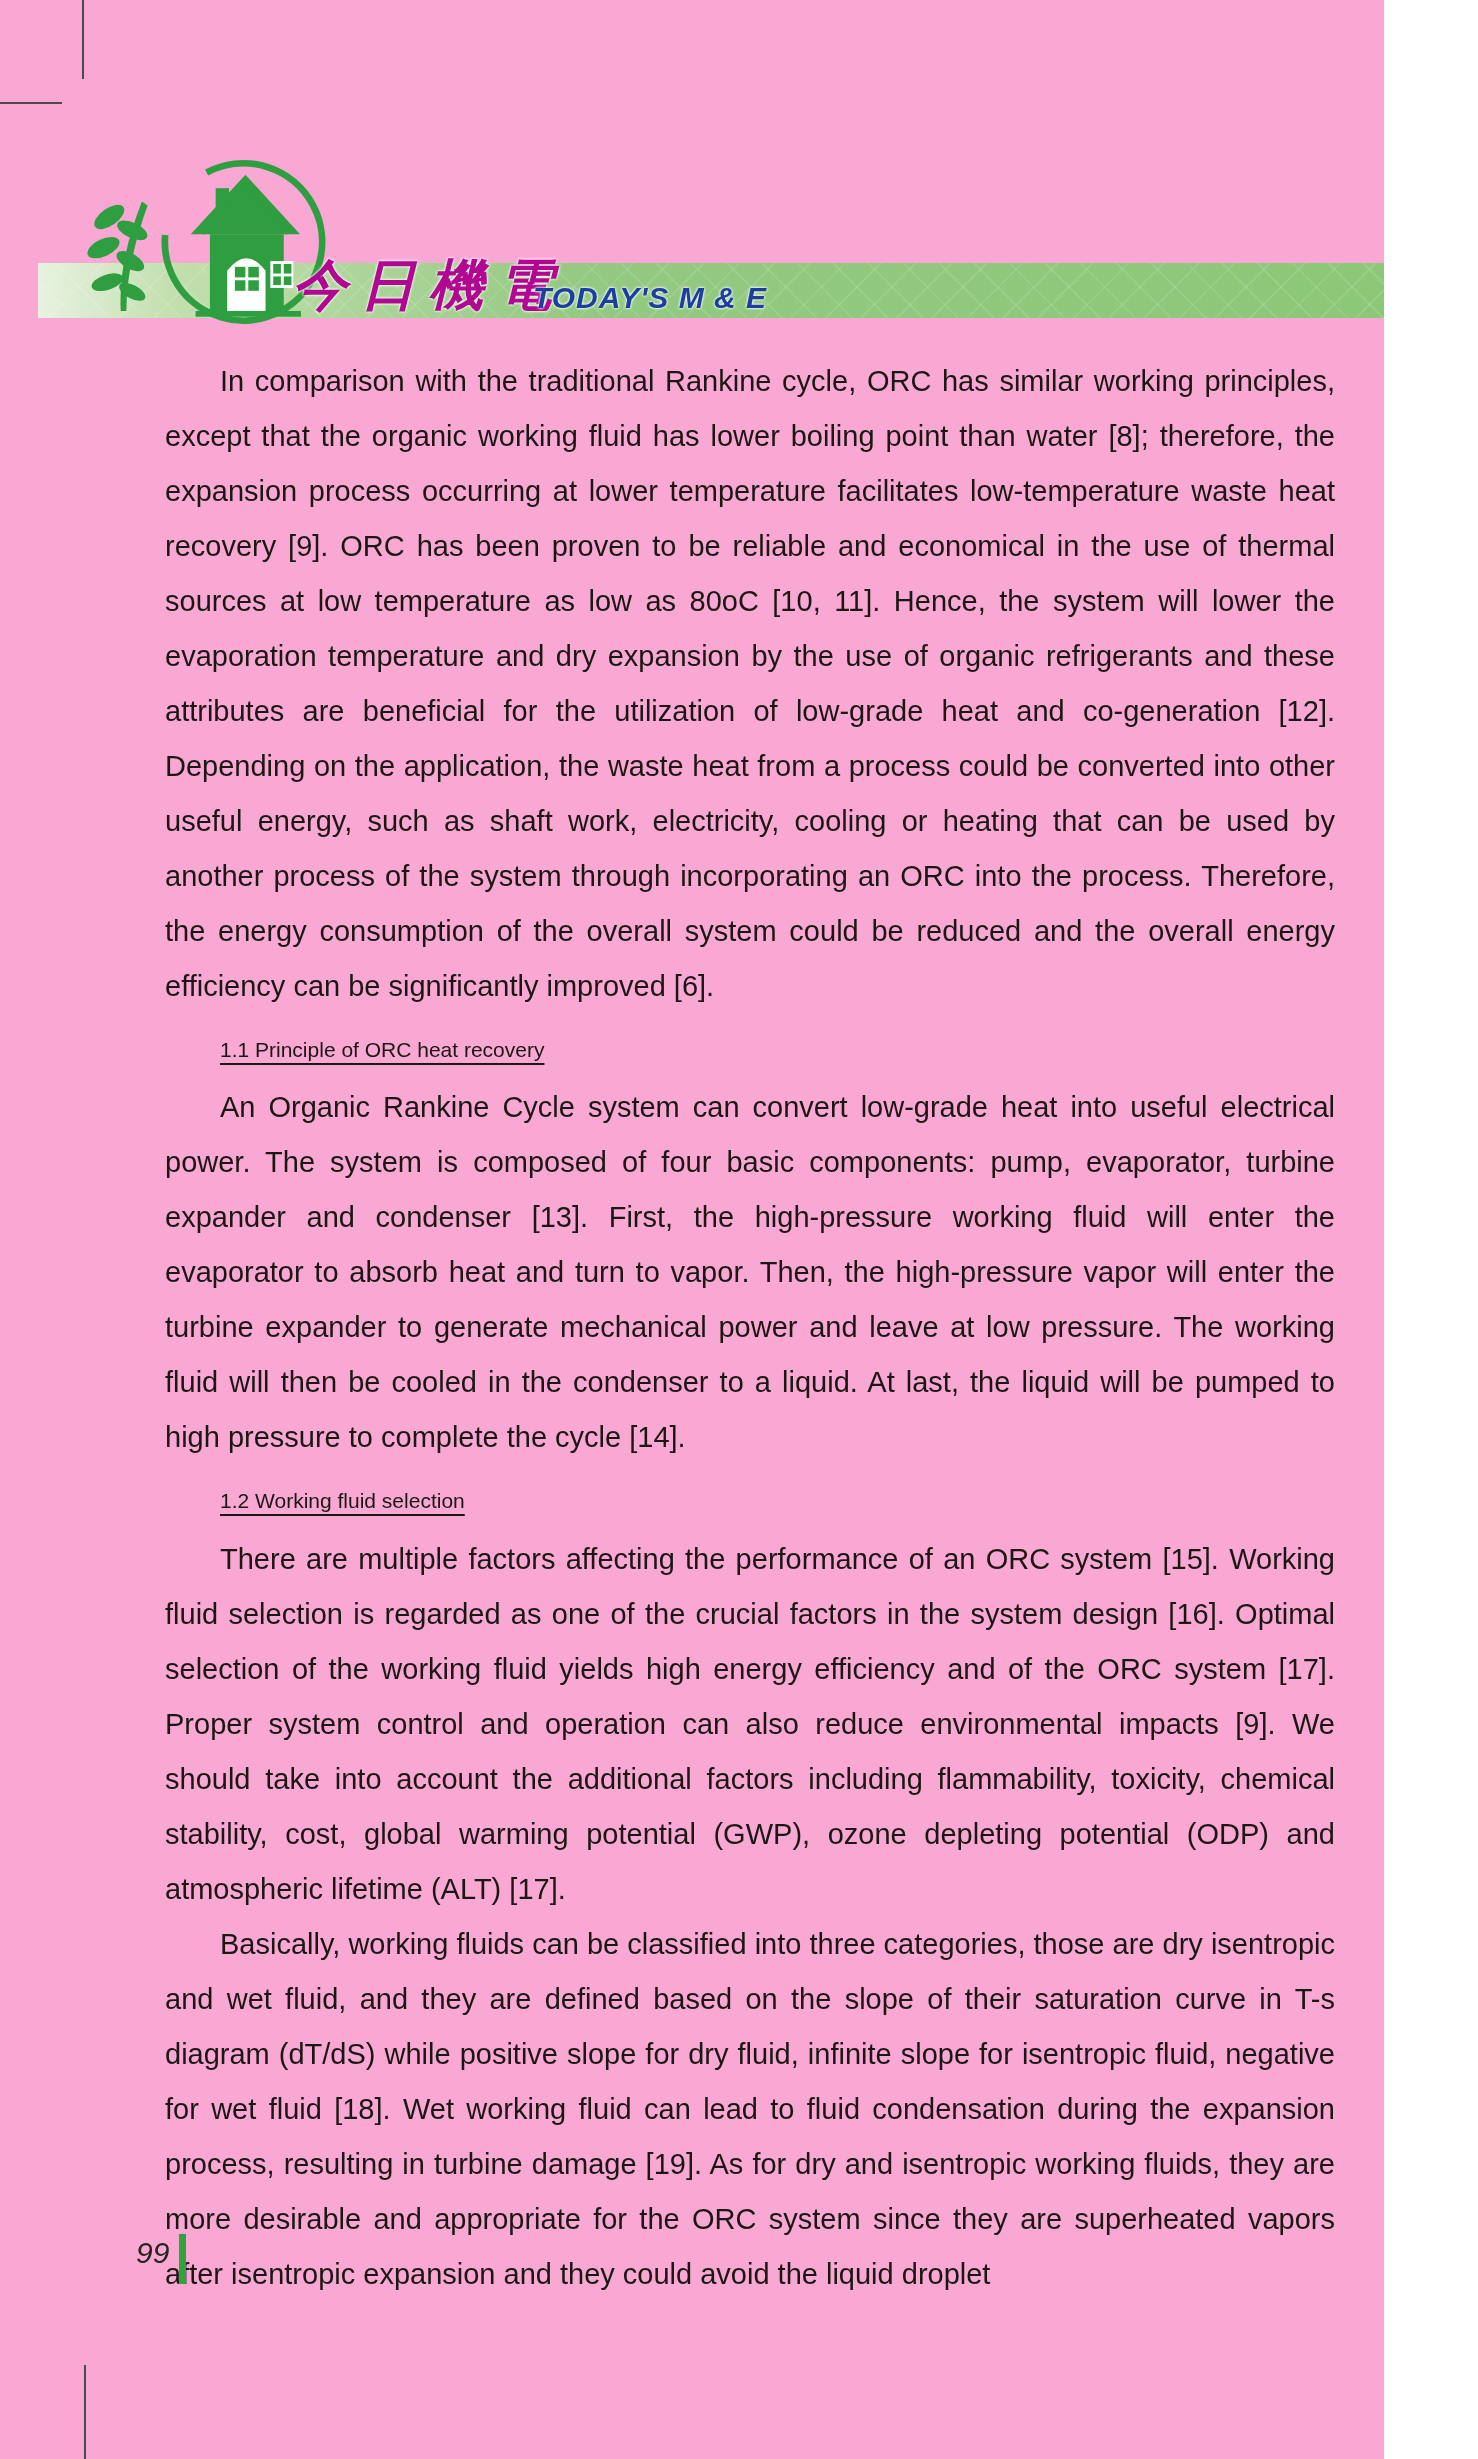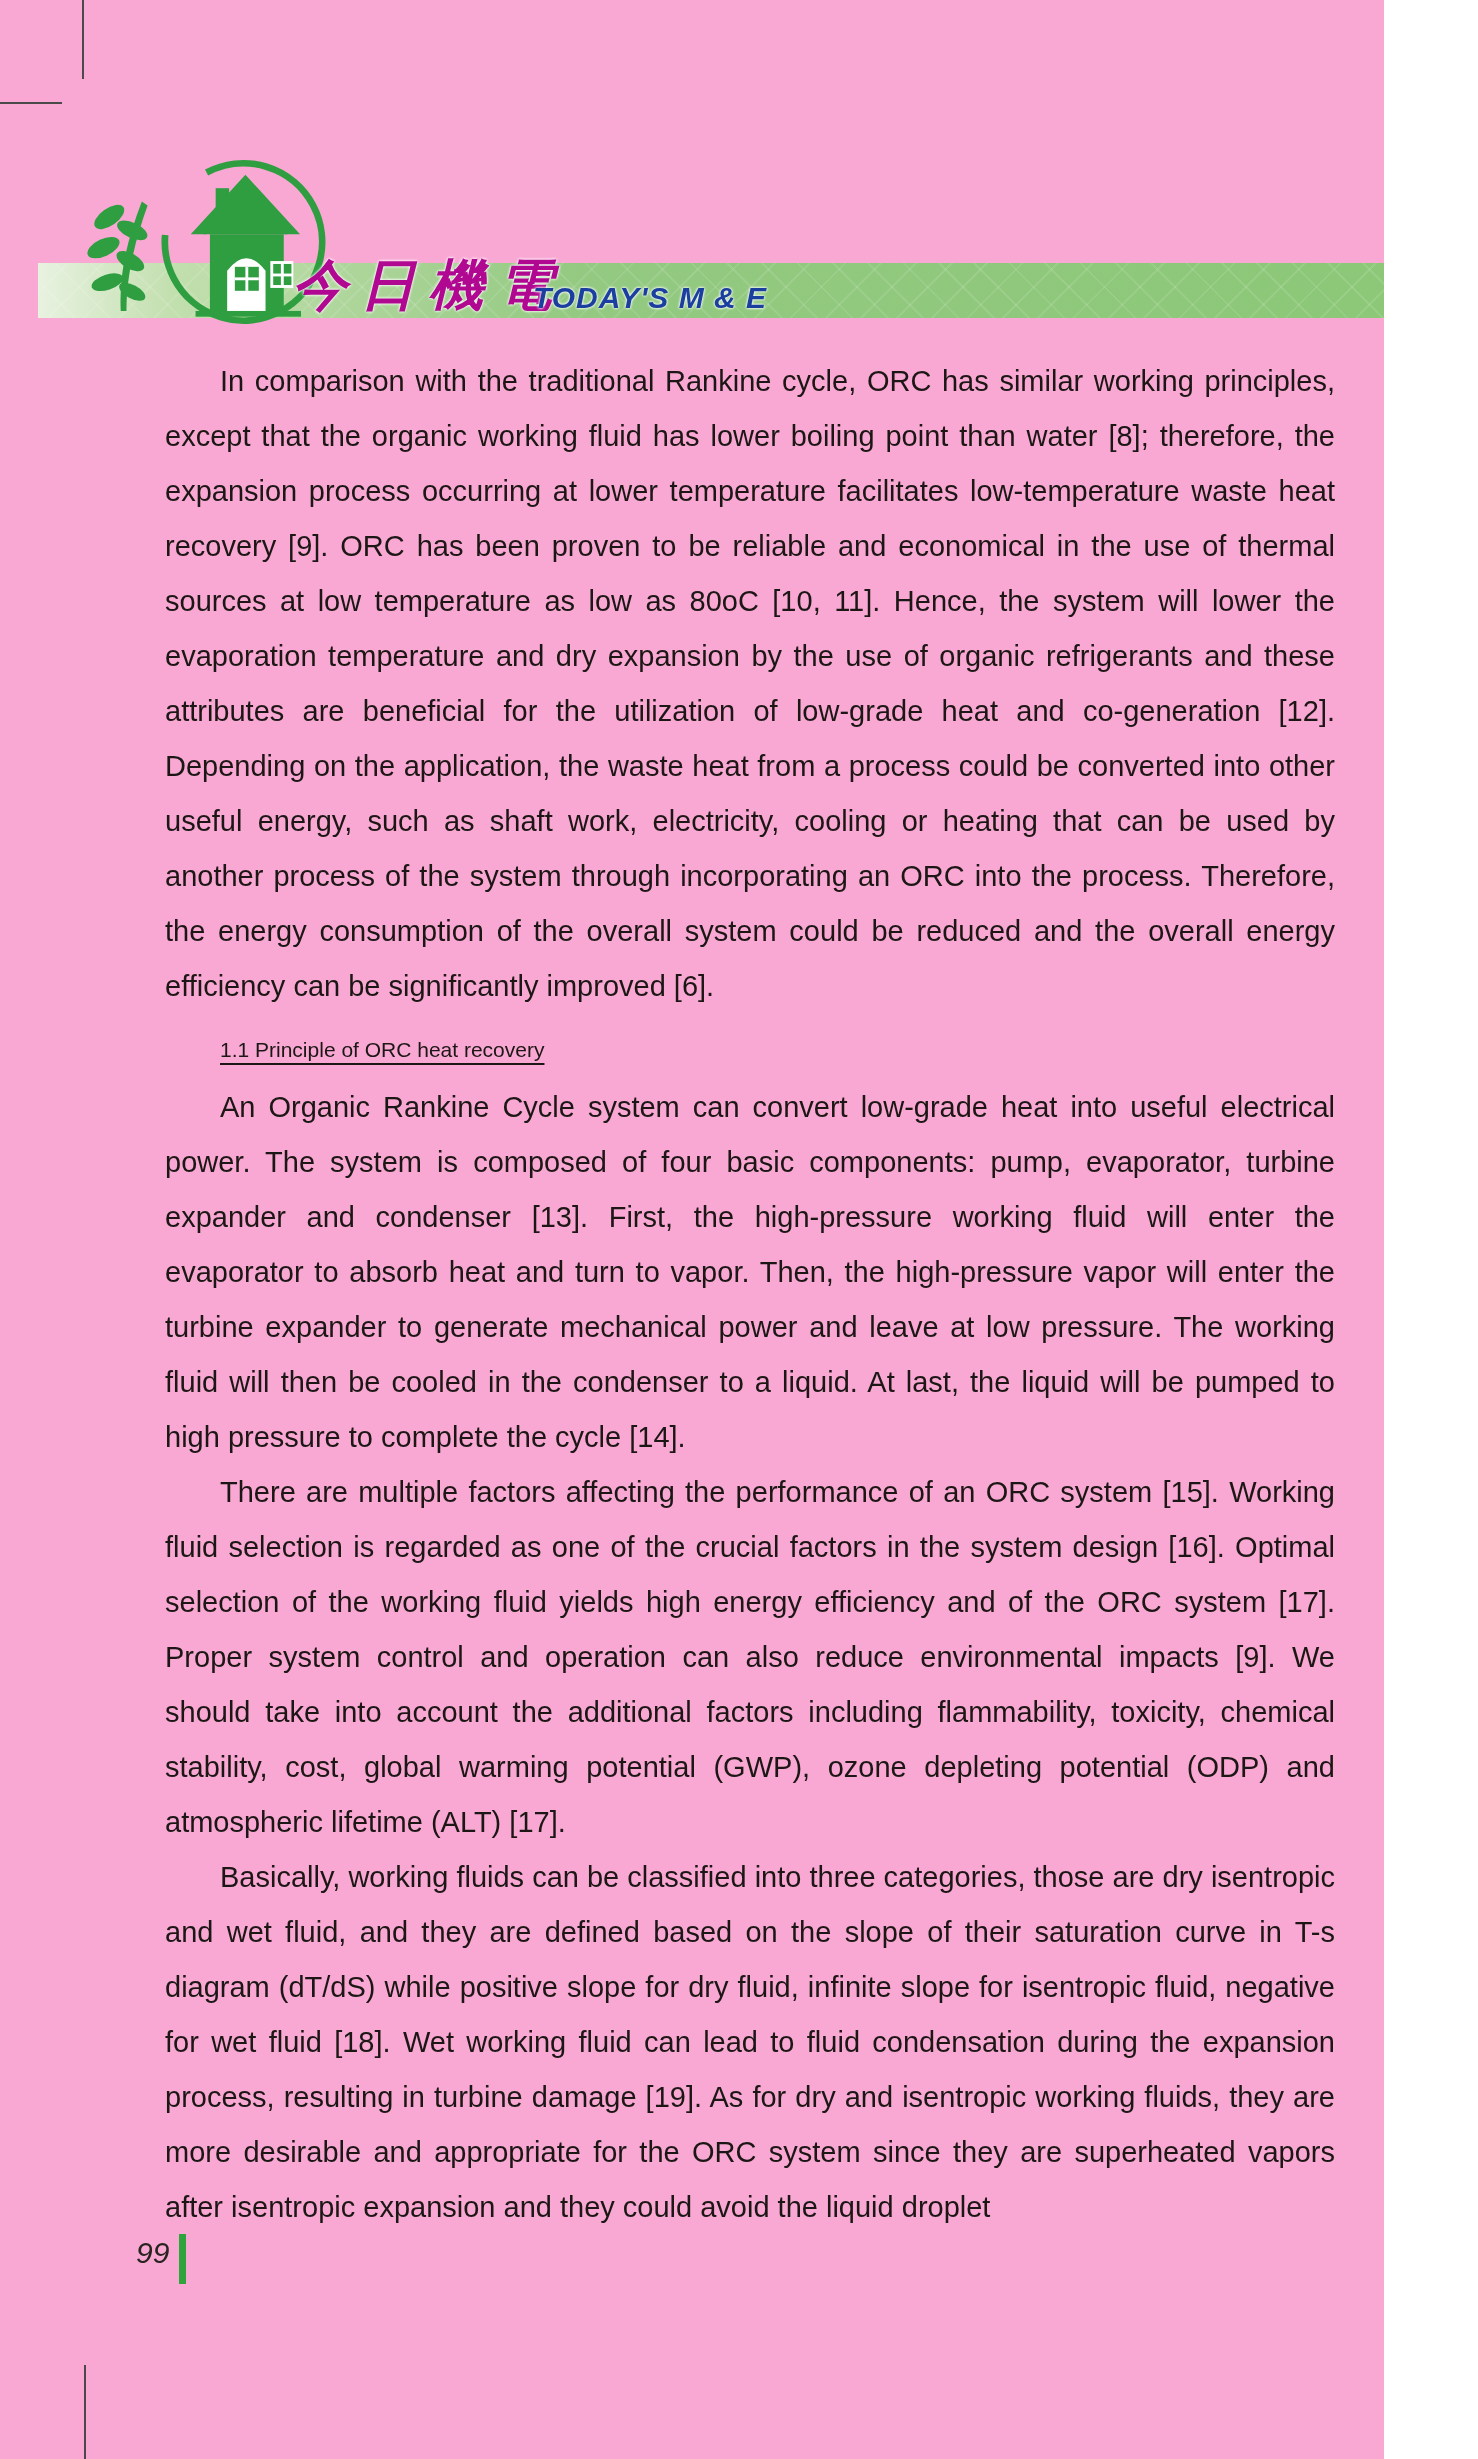--- a/index.html
+++ b/index.html
@@ -128,20 +128,21 @@
     </svg>
 
     <div class="brand-cn">今日機電</div>
     <div class="brand-en">TODAY'S M &amp; E</div>
   </div>
 
   <div class="article">
     <p class="para indent">In comparison with the traditional Rankine cycle, ORC has similar working principles, except that the organic working fluid has lower boiling point than water [8]; therefore, the expansion process occurring at lower temperature facilitates low-temperature waste heat recovery [9]. ORC has been proven to be reliable and economical in the use of thermal sources at low temperature as low as 80oC [10, 11]. Hence, the system will lower the evaporation temperature and dry expansion by the use of organic refrigerants and these attributes are beneficial for the utilization of low-grade heat and co-generation [12]. Depending on the application, the waste heat from a process could be converted into other useful energy, such as shaft work, electricity, cooling or heating that can be used by another process of the system through incorporating an ORC into the process. Therefore, the energy consumption of the overall system could be reduced and the overall energy efficiency can be significantly improved [6].</p>
     <div class="heading">1.1 Principle of ORC heat recovery</div>
     <p class="para indent">An Organic Rankine Cycle system can convert low-grade heat into useful electrical power. The system is composed of four basic components: pump, evaporator, turbine expander and condenser [13]. First, the high-pressure working fluid will enter the evaporator to absorb heat and turn to vapor. Then, the high-pressure vapor will enter the turbine expander to generate mechanical power and leave at low pressure. The working fluid will then be cooled in the condenser to a liquid. At last, the liquid will be pumped to high pressure to complete the cycle [14].</p>
+    <div class="heading">1.2 Working fluid selection</div>
     <p class="para indent">There are multiple factors affecting the performance of an ORC system [15]. Working fluid selection is regarded as one of the crucial factors in the system design [16]. Optimal selection of the working fluid yields high energy efficiency and of the ORC system [17]. Proper system control and operation can also reduce environmental impacts [9]. We should take into account the additional factors including flammability, toxicity, chemical stability, cost, global warming potential (GWP), ozone depleting potential (ODP) and atmospheric lifetime (ALT) [17].</p>
     <p class="para indent">Basically, working fluids can be classified into three categories, those are dry isentropic and wet fluid, and they are defined based on the slope of their saturation curve in T-s diagram (dT/dS) while positive slope for dry fluid, infinite slope for isentropic fluid, negative for wet fluid [18]. Wet working fluid can lead to fluid condensation during the expansion process, resulting in turbine damage [19]. As for dry and isentropic working fluids, they are more desirable and appropriate for the ORC system since they are superheated vapors after isentropic expansion and they could avoid the liquid droplet</p>
   </div>
 
   <div class="page-number">99</div>
   <div class="page-number-divider"></div>
 
 </div>
 
 

